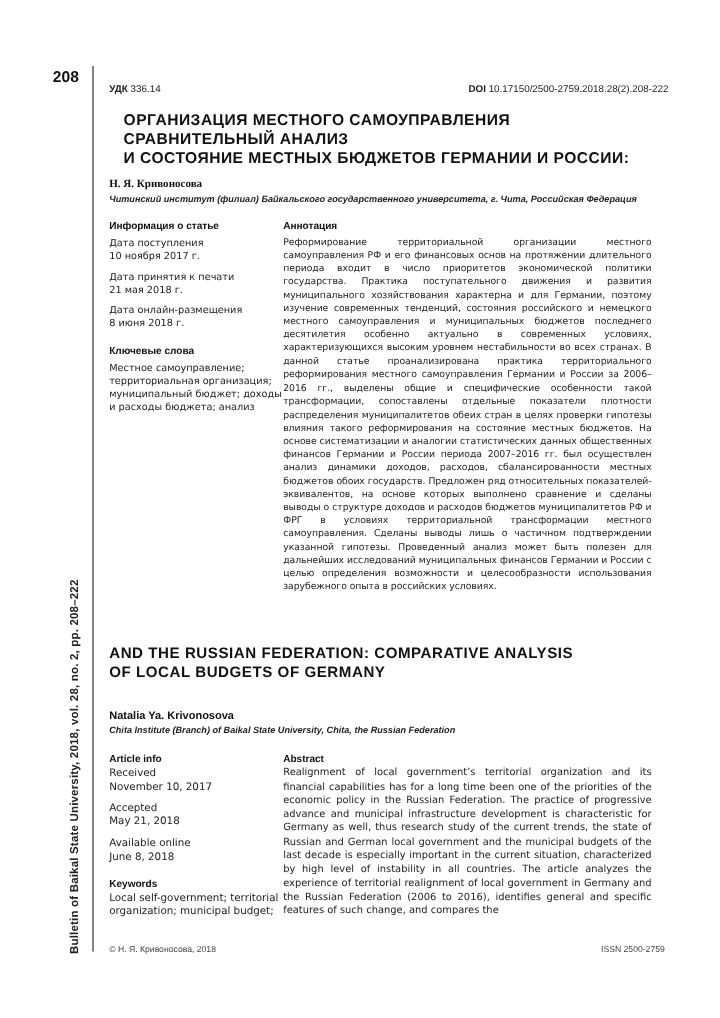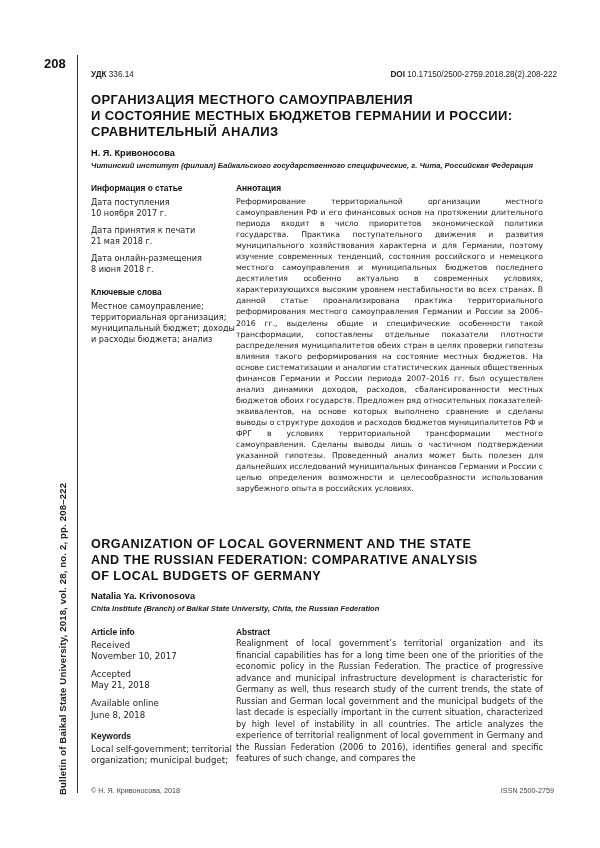--- a/index.html
+++ b/index.html
@@ -12,21 +12,21 @@
   .side-running { position: absolute; left: 57px; top: 795px; transform-origin: left top; transform: rotate(-90deg);
     font-family: "Liberation Sans", sans-serif; font-weight: bold; font-size: 9.6px; white-space: nowrap; color: #222; letter-spacing: 0.15px; }
 
   .content { position: absolute; left: 91px; top: 0; width: 466px; }
 
   .udk-row { position: absolute; top: 70px; left: 0; width: 466px; font-size: 8.2px; font-family: "Liberation Sans", sans-serif; color: #222; }
   .udk-row .lbl { font-weight: bold; }
   .udk { position: absolute; left: 0; top: 0; }
   .doi { position: absolute; right: 0; top: 0; }
 
-  .title-ru { position: absolute; top: 92px; left: 0; font-family: "Liberation Sans", sans-serif; font-weight: bold;
+  .title-ru { position: absolute; top: 92px; left: 12px; font-family: "Liberation Sans", sans-serif; font-weight: bold;
     font-size: 13px; line-height: 16px; letter-spacing: 0.4px; color: #111; }
   .title-ru div, .title-en div { white-space: nowrap; }
 
   .author { position: absolute; left: 0; font-family: "Liberation Sans", sans-serif; font-weight: bold; font-size: 9.2px; color: #111; }
   .affil { position: absolute; left: 0; font-family: "Liberation Sans", sans-serif; font-weight: bold; font-style: italic; font-size: 7.6px; color: #222; white-space: nowrap; }
 
   .sect-head { font-family: "Liberation Sans", sans-serif; font-weight: bold; font-size: 8.4px; color: #111; margin-bottom: 3px; }
   .info-col { position: absolute; left: 0; width: 150px; font-size: 8.1px; line-height: 11px; color: #222; }
   .info-item { margin-bottom: 6px; }
   .kw-head { margin-top: 12px; }
@@ -53,26 +53,26 @@
 
 <div class="content">
 
   <div class="udk-row">
     <span class="udk"><span class="lbl">УДК</span><span> 336.14</span></span>
     <span class="doi"><span class="lbl">DOI</span><span> 10.17150/2500-2759.2018.28(2).208-222</span></span>
   </div>
 
   <div class="title-ru">
     <div>ОРГАНИЗАЦИЯ МЕСТНОГО САМОУПРАВЛЕНИЯ</div>
+    <div>СРАВНИТЕЛЬНЫЙ АНАЛИЗ</div>
     <div>И СОСТОЯНИЕ МЕСТНЫХ БЮДЖЕТОВ ГЕРМАНИИ И РОССИИ:</div>
-    <div>СРАВНИТЕЛЬНЫЙ АНАЛИЗ</div>
   </div>
 
-  <div class="author" style="top:148px;">Н. Я. Кривоносова</div>
-  <div class="affil" style="top:161px;">Читинский институт (филиал) Байкальского государственного специфические, г. Чита, Российская Федерация</div>
+  <div class="author" style="top:148px;font-family:Liberation Serif, serif;">Н. Я. Кривоносова</div>
+  <div class="affil" style="top:161px;">Читинский институт (филиал) Байкальского государственного университета, г. Чита, Российская Федерация</div>
 
   <div class="info-col" style="top:183px;">
     <div class="sect-head">Информация о статье</div>
     <div class="info-item">
       <div>Дата поступления</div>
       <div>10 ноября 2017 г.</div>
     </div>
     <div class="info-item">
       <div>Дата принятия к печати</div>
       <div>21 мая 2018 г.</div>
@@ -84,21 +84,20 @@
     <div class="sect-head kw-head">Ключевые слова</div>
     <div class="kw-text">Местное самоуправление; территориальная организация; муниципальный бюджет; доходы и расходы бюджета; анализ</div>
   </div>
 
   <div class="abs-col" style="top:183px;">
     <div class="sect-head">Аннотация</div>
     <div class="abs-text">Реформирование территориальной организации местного самоуправления РФ и его финансовых основ на протяжении длительного периода входит в число приоритетов экономической политики государства. Практика поступательного движения и развития муниципального хозяйствования характерна и для Германии, поэтому изучение современных тенденций, состояния российского и немецкого местного самоуправления и муниципальных бюджетов последнего десятилетия особенно актуально в современных условиях, характеризующихся высоким уровнем нестабильности во всех странах. В данной статье проанализирована практика территориального реформирования местного самоуправления Германии и России за 2006–2016 гг., выделены общие и специфические особенности такой трансформации, сопоставлены отдельные показатели плотности распределения муниципалитетов обеих стран в целях проверки гипотезы влияния такого реформирования на состояние местных бюджетов. На основе систематизации и аналогии статистических данных общественных финансов Германии и России периода 2007–2016 гг. был осуществлен анализ динамики доходов, расходов, сбалансированности местных бюджетов обоих государств. Предложен ряд относительных показателей-эквивалентов, на основе которых выполнено сравнение и сделаны выводы о структуре доходов и расходов бюджетов муниципалитетов РФ и ФРГ в условиях территориальной трансформации местного самоуправления. Сделаны выводы лишь о частичном подтверждении указанной гипотезы. Проведенный анализ может быть полезен для дальнейших исследований муниципальных финансов Германии и России с целью определения возможности и целесообразности использования зарубежного опыта в российских условиях.</div>
   </div>
 
   <div class="title-en">
-    <div>ORGANIZATION OF LOCAL GOVERNMENT AND THE STATE</div>
     <div>AND THE RUSSIAN FEDERATION: COMPARATIVE ANALYSIS</div>
     <div>OF LOCAL BUDGETS OF GERMANY</div>
   </div>
 
   <div class="author" style="top:591px;">Natalia Ya. Krivonosova</div>
   <div class="affil" style="top:604px;text-align:center;">Chita Institute (Branch) of Baikal State University, Chita, the Russian Federation</div>
 
   <div class="info-col" style="top:627px; font-size:8.6px; line-height:11.6px;">
     <div class="sect-head" style="margin-bottom:1px;">Article info</div>
     <div class="info-item">

